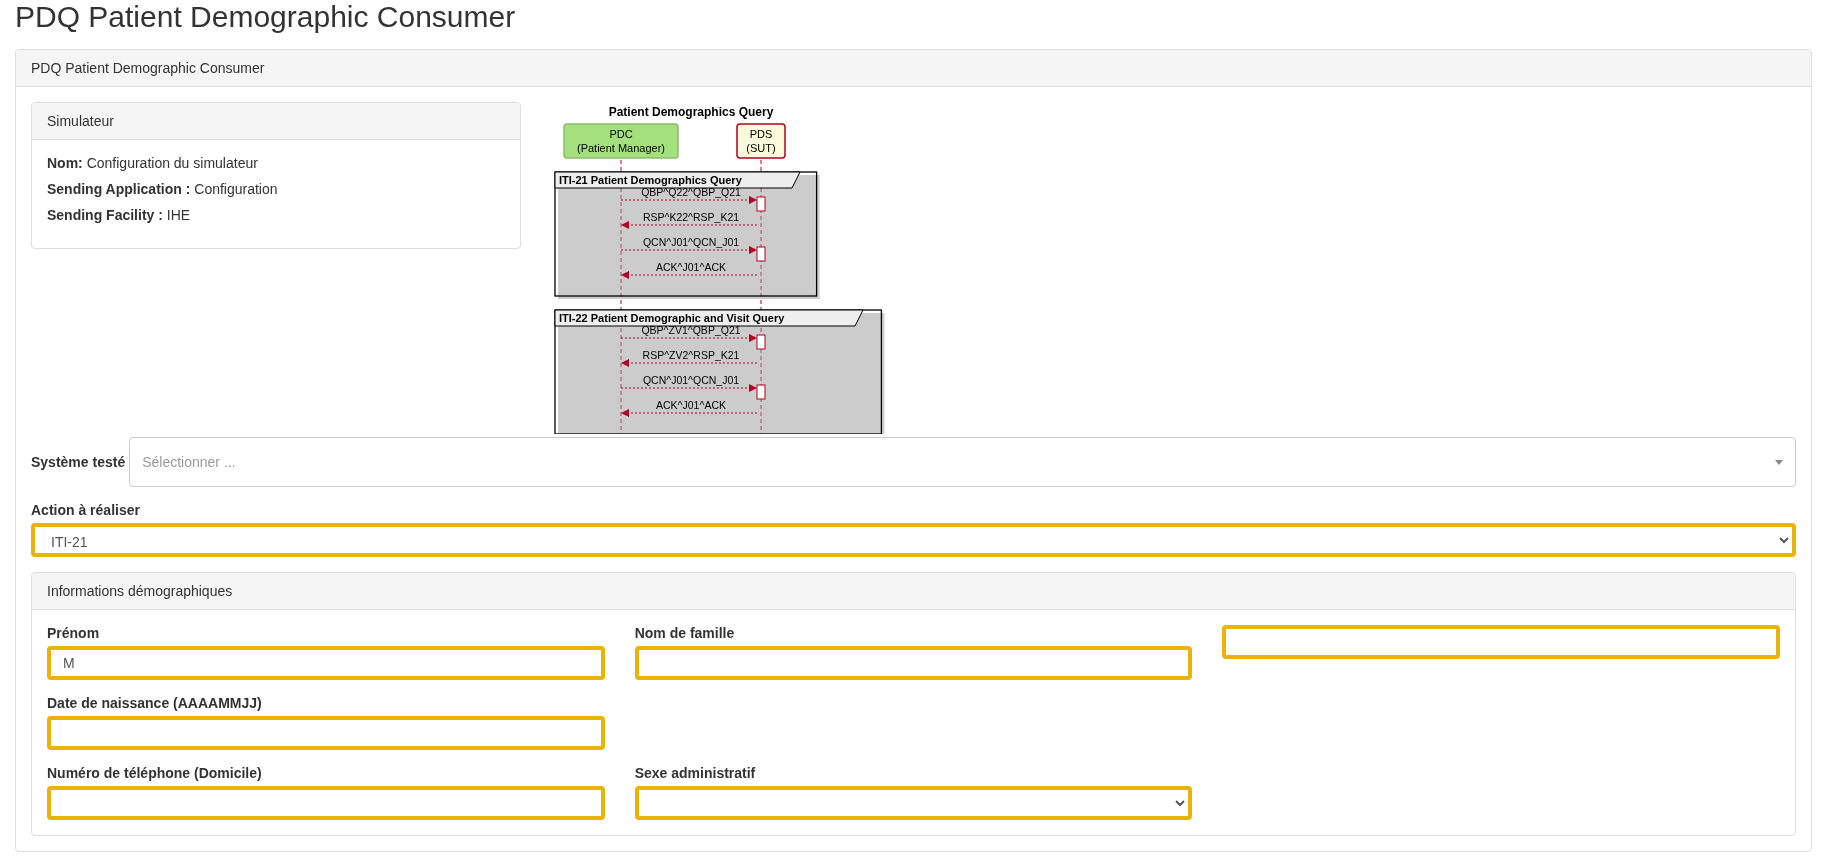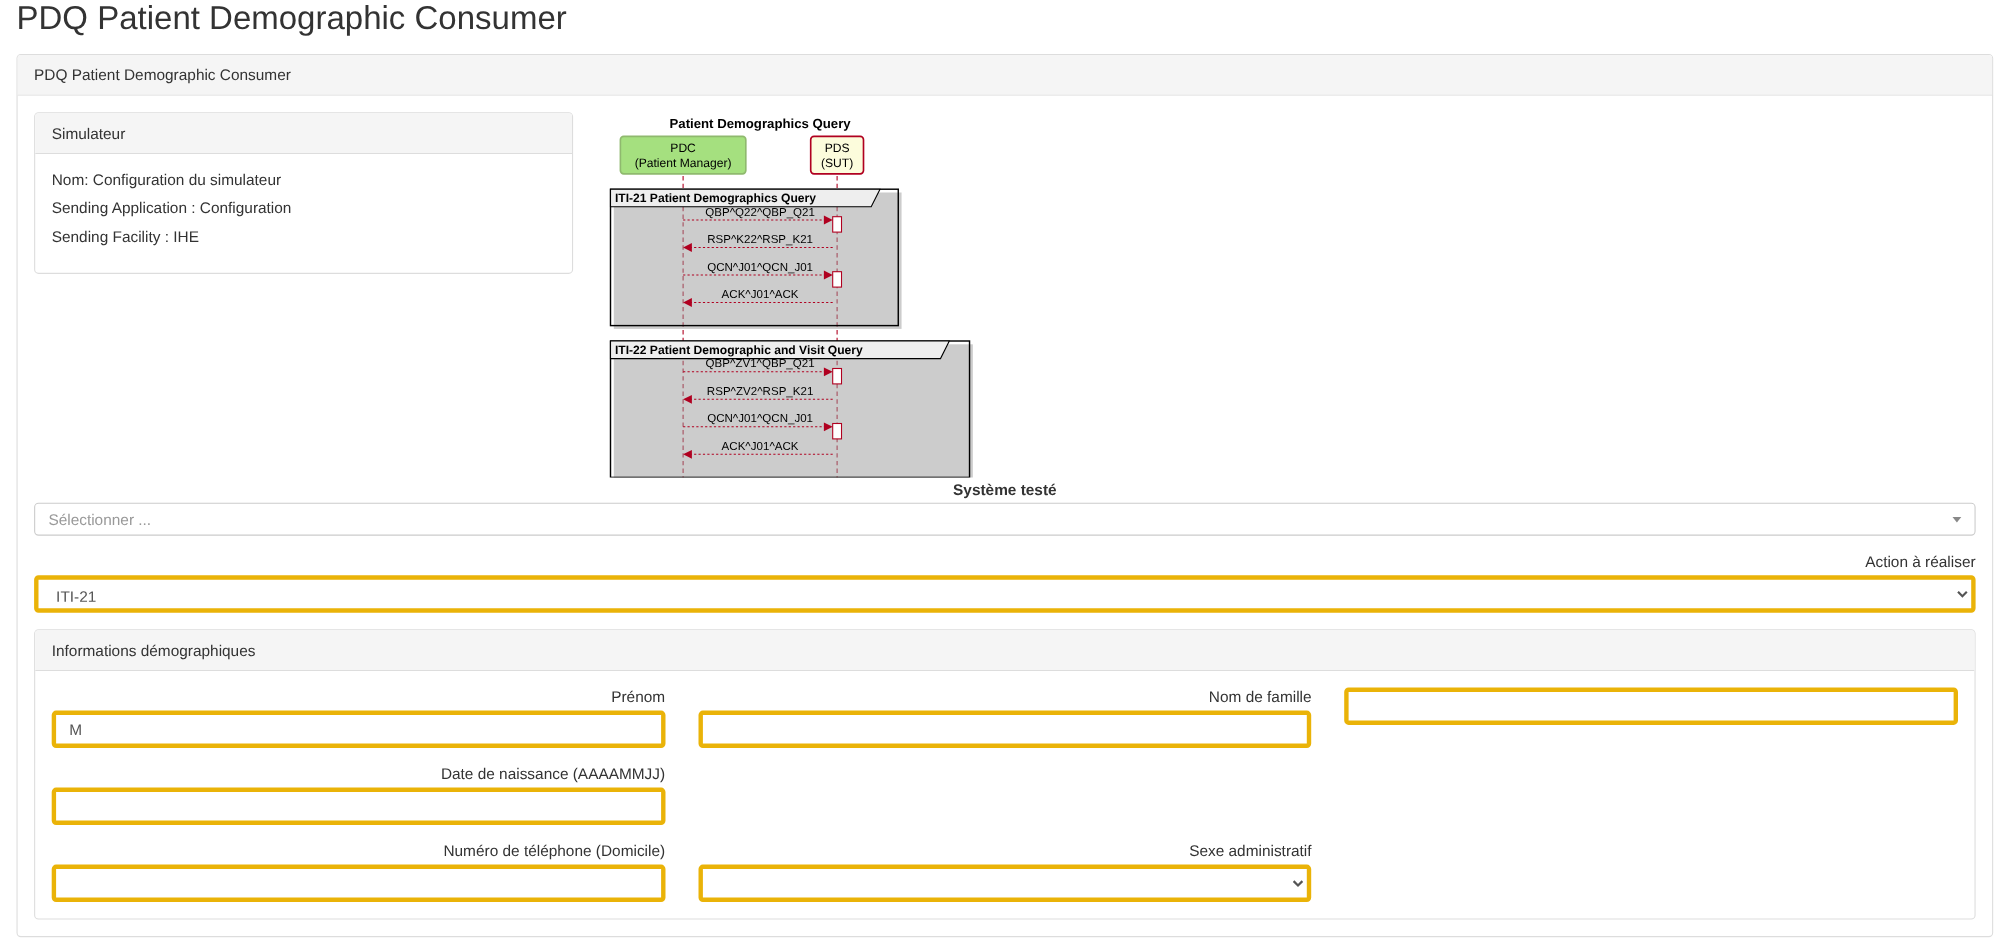--- a/index.html
+++ b/index.html
@@ -30,23 +30,23 @@
       padding: 10px 15px;
       border-top-left-radius: 3px;
       border-top-right-radius: 3px;
       color: #333;
     }
     .panel-body { padding: 15px; }
     .row { display: flex; gap: 30px; align-items: flex-start; }
     .col-sim { flex: 0 0 490px; }
     .col-diagram { flex: 1; padding-top: 2px; }
     .sim-panel .panel-body p { margin: 0 0 10px 0; }
-    .sim-panel strong { font-weight: 400; text-align: right; }
+    .sim-panel strong { font-weight: 700; text-align: right; }
     .form-group { margin-bottom: 15px; }
-    .form-label { font-weight: 400; display: block; margin-bottom: 5px; text-align: right; }
+    .form-label { font-weight: 700; display: block; margin-bottom: 5px; }
     .inline-label { font-weight: 700; display: inline-block; vertical-align: middle; }
     .form-control {
       display: block;
       width: 100%;
       height: 34px;
       padding: 6px 12px;
       font-size: 14px;
       line-height: 1.42857;
       color: #555;
       background: #fff;
@@ -65,21 +65,21 @@
       background: #fff;
       color: #999;
       cursor: pointer;
     }
     .select-caret {
       width: 0; height: 0;
       border-left: 4px solid transparent;
       border-right: 4px solid transparent;
       border-top: 5px solid #888;
     }
-    .sys-row { display: flex; align-items: center; gap: 4px; margin-bottom: 15px; flex-direction: column; }
+    .sys-row { display: flex; align-items: center; gap: 4px; margin-bottom: 15px; }
     .sys-row .select-like { flex: 1; }
     .demo-row { display: flex; gap: 30px; }
     .demo-col { flex: 1; }
     select.form-control { appearance: auto; }
     option[value=""] { color: #999; }
   </style>
 </head>
 <body>
 
 <div class="container">

